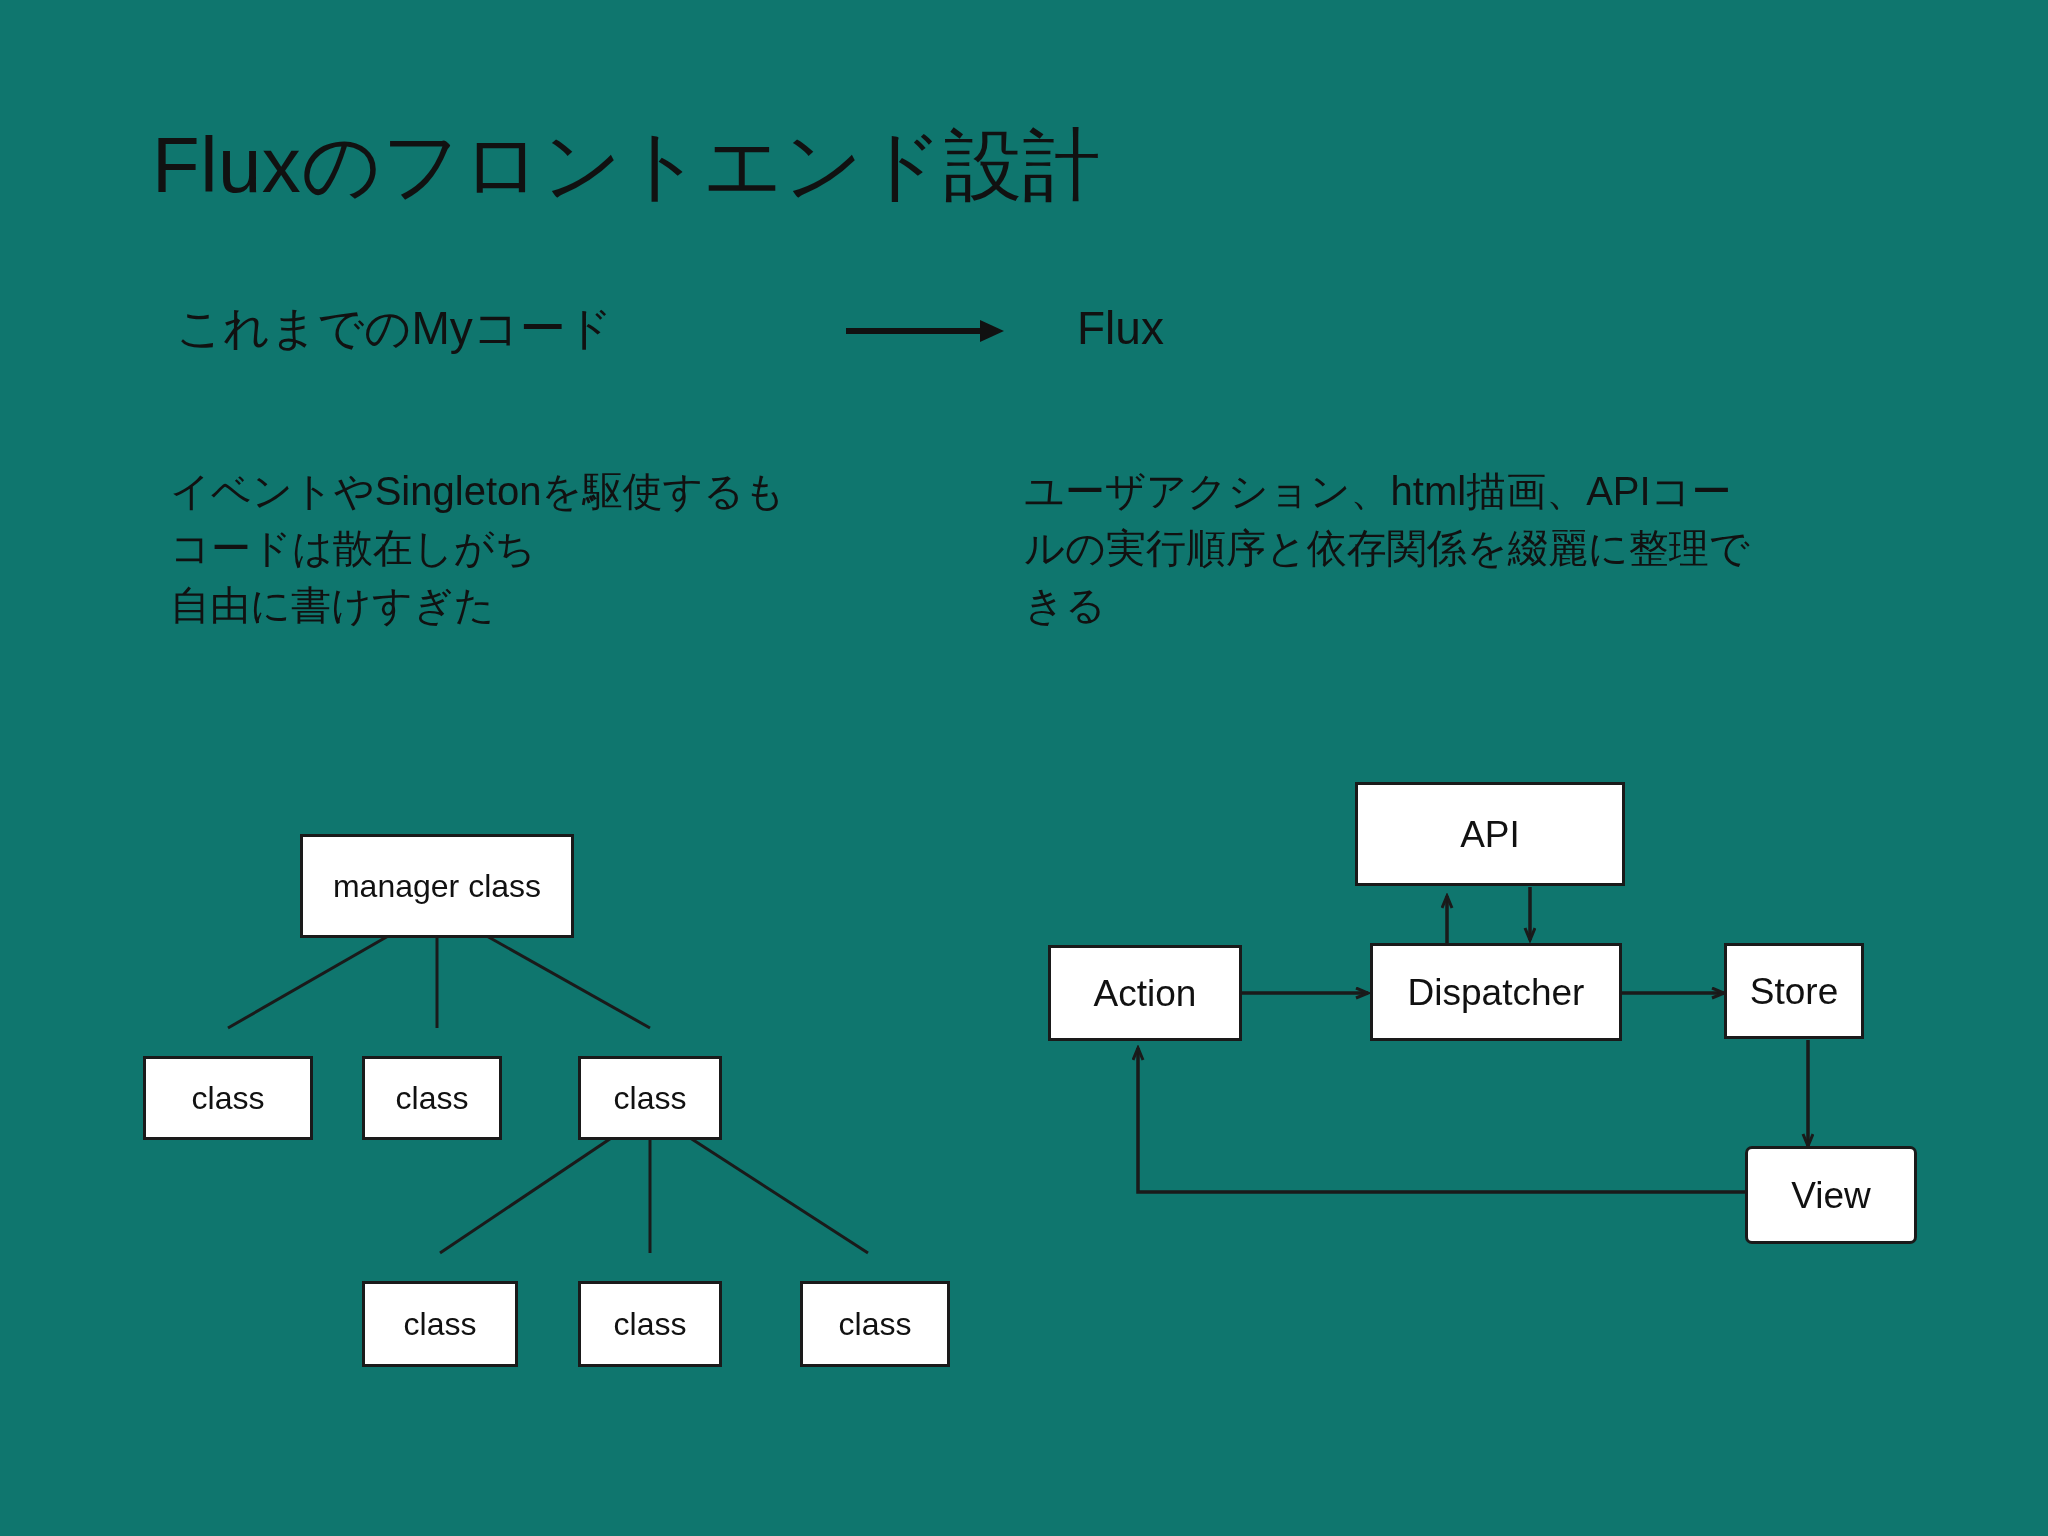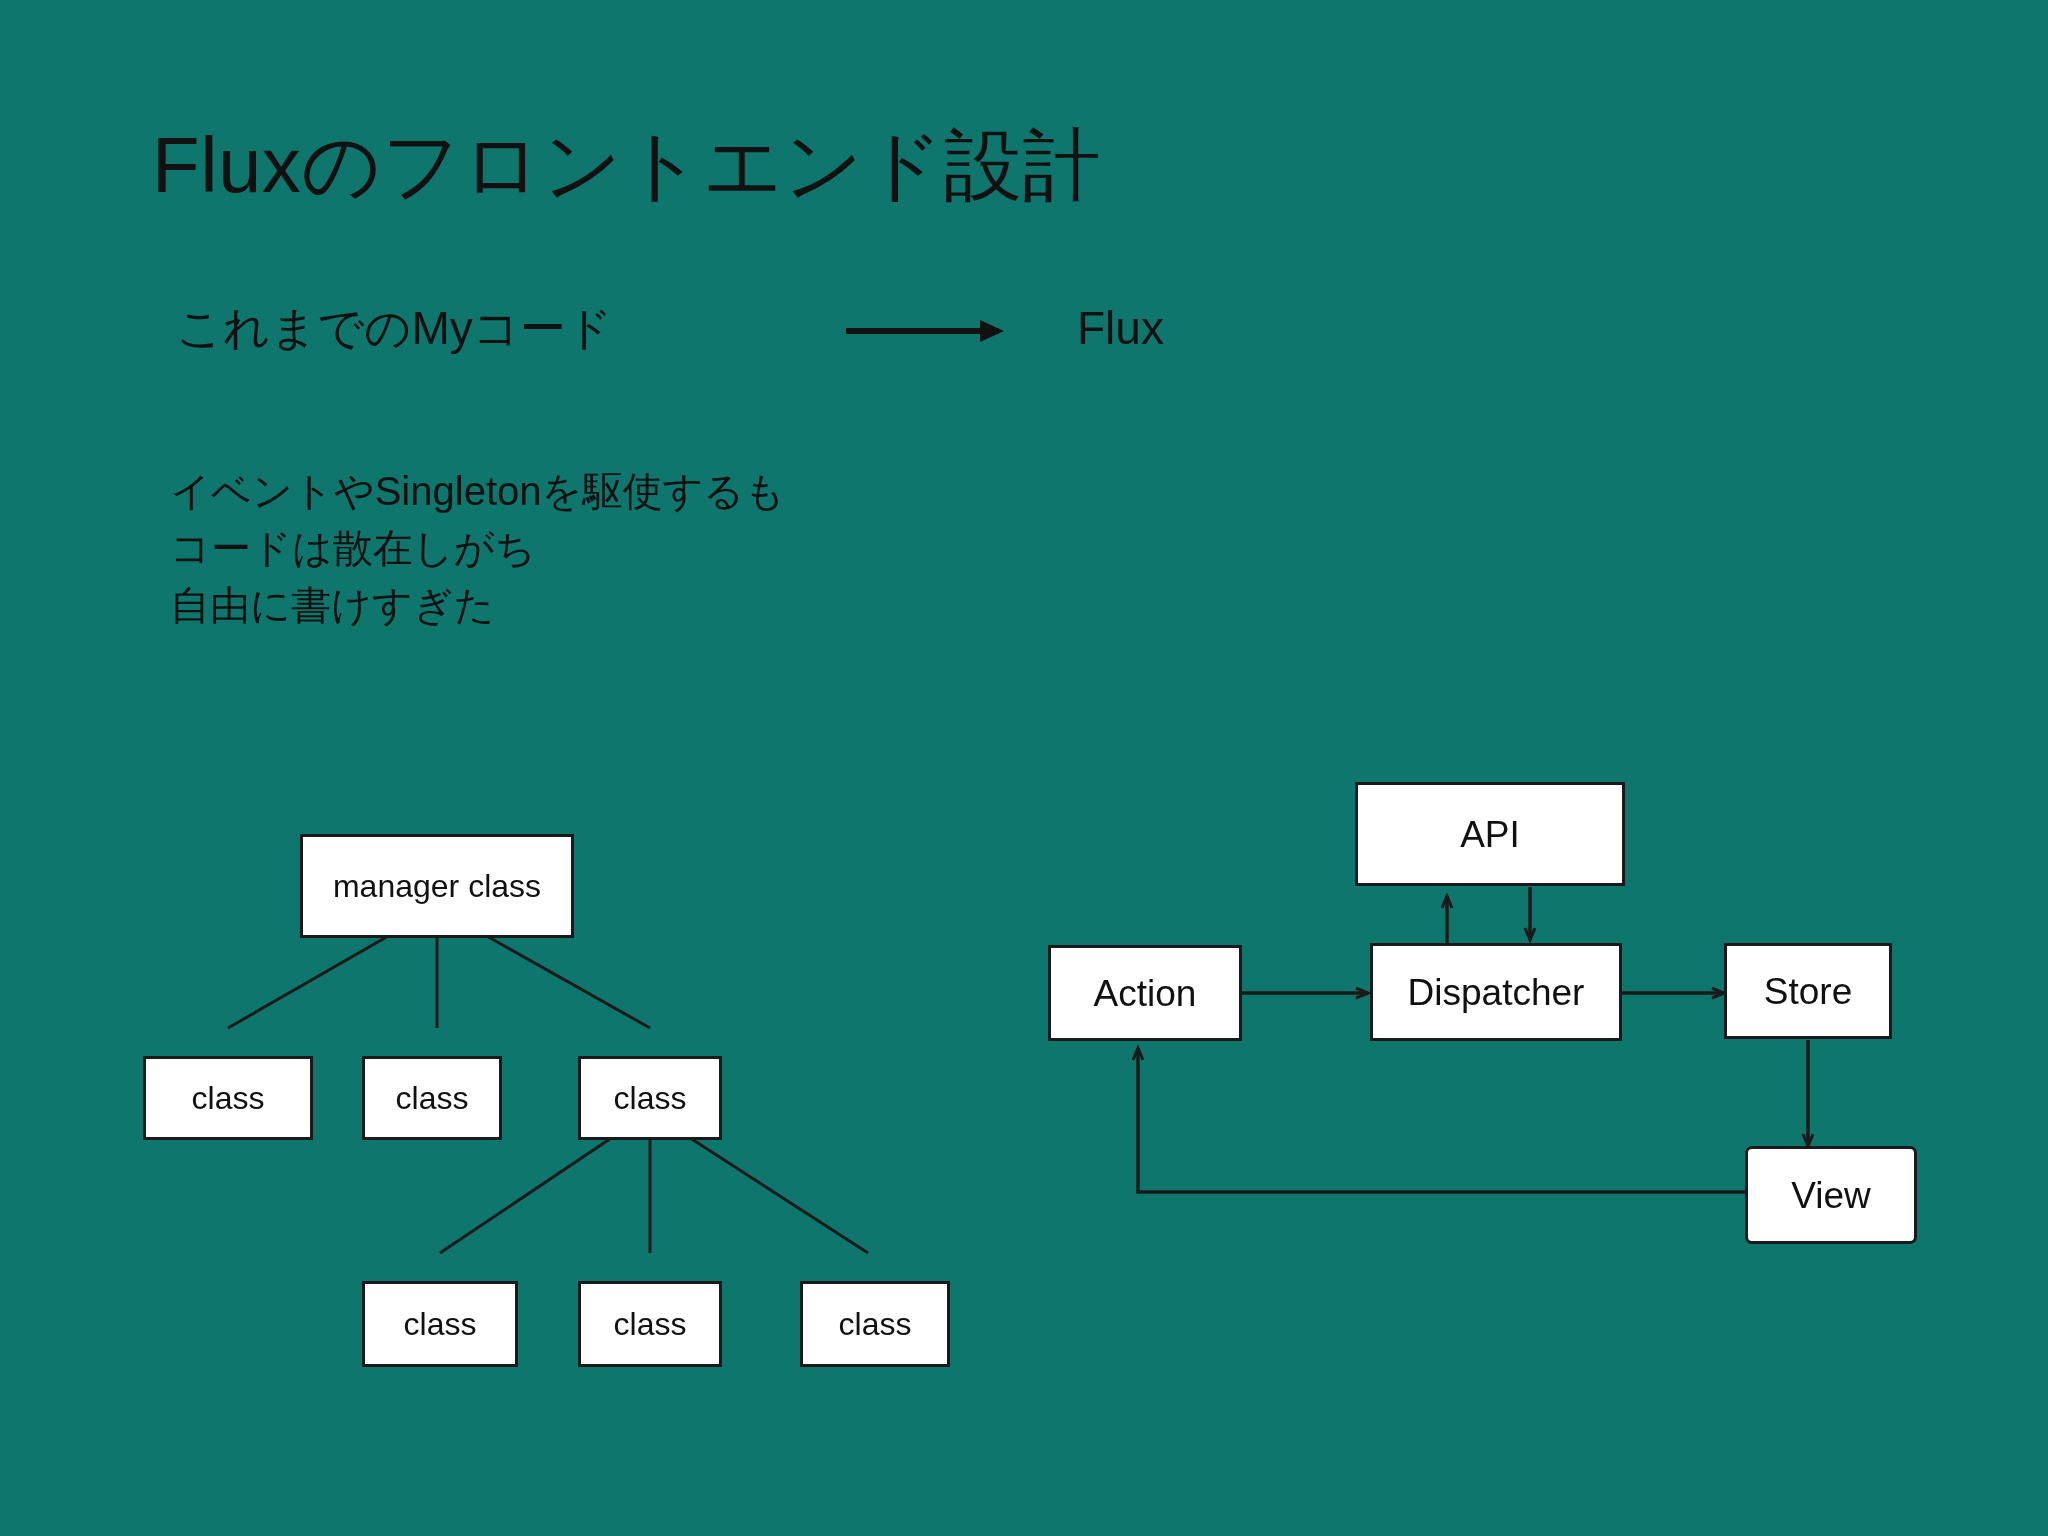--- a/index.html
+++ b/index.html
@@ -140,20 +140,23 @@
     <line x1="0" y1="13" x2="138" y2="13" stroke="#111111" stroke-width="6"></line>
     <polygon points="134,2 158,13 134,24" fill="#111111"></polygon>
   </svg>
 
   <div id="right-heading">Flux</div>
 
   <div class="body-text" id="left-body">イベントやSingletonを駆使するも
 コードは散在しがち
 自由に書けすぎた</div>
 
+  <div class="body-text" id="right-body">ユーザアクション、html描画、APIコー
+ルの実行順序と依存関係を綴麗に整理で
+きる</div>
 
   <svg class="edge-layer">
 
     <line class="edge" x1="437" y1="908" x2="228" y2="1028"></line>
     <line class="edge" x1="437" y1="908" x2="437" y2="1028"></line>
     <line class="edge" x1="437" y1="908" x2="650" y2="1028"></line>
 
     <line class="edge" x1="650" y1="1112" x2="440" y2="1253"></line>
     <line class="edge" x1="650" y1="1112" x2="650" y2="1253"></line>
     <line class="edge" x1="650" y1="1112" x2="868" y2="1253"></line>
@@ -192,17 +195,17 @@
 
     <path class="edge-thick" d="M 1745 1192 L 1138 1192 L 1138 1048" marker-end="url(#arrowhead)"></path>
   </svg>
 
   <div class="dbox flux" style="left:1355px; top:782px; width:270px; height:104px;">API</div>
 
   <div class="dbox flux" style="left:1048px; top:945px; width:194px; height:96px;">Action</div>
 
   <div class="dbox flux" style="left:1370px; top:943px; width:252px; height:98px;">Dispatcher</div>
 
-  <div class="dbox flux" style="left:1724px; top:943px; width:168px; height:96px;">Store</div>
+  <div class="dbox flux" style="left:1724px; top:943px; width:140px; height:96px;">Store</div>
 
   <div class="dbox flux" style="left:1745px; top:1146px; width:172px; height:98px;border-radius:7px;">View</div>
 
 </div>
 
 </body></html>

